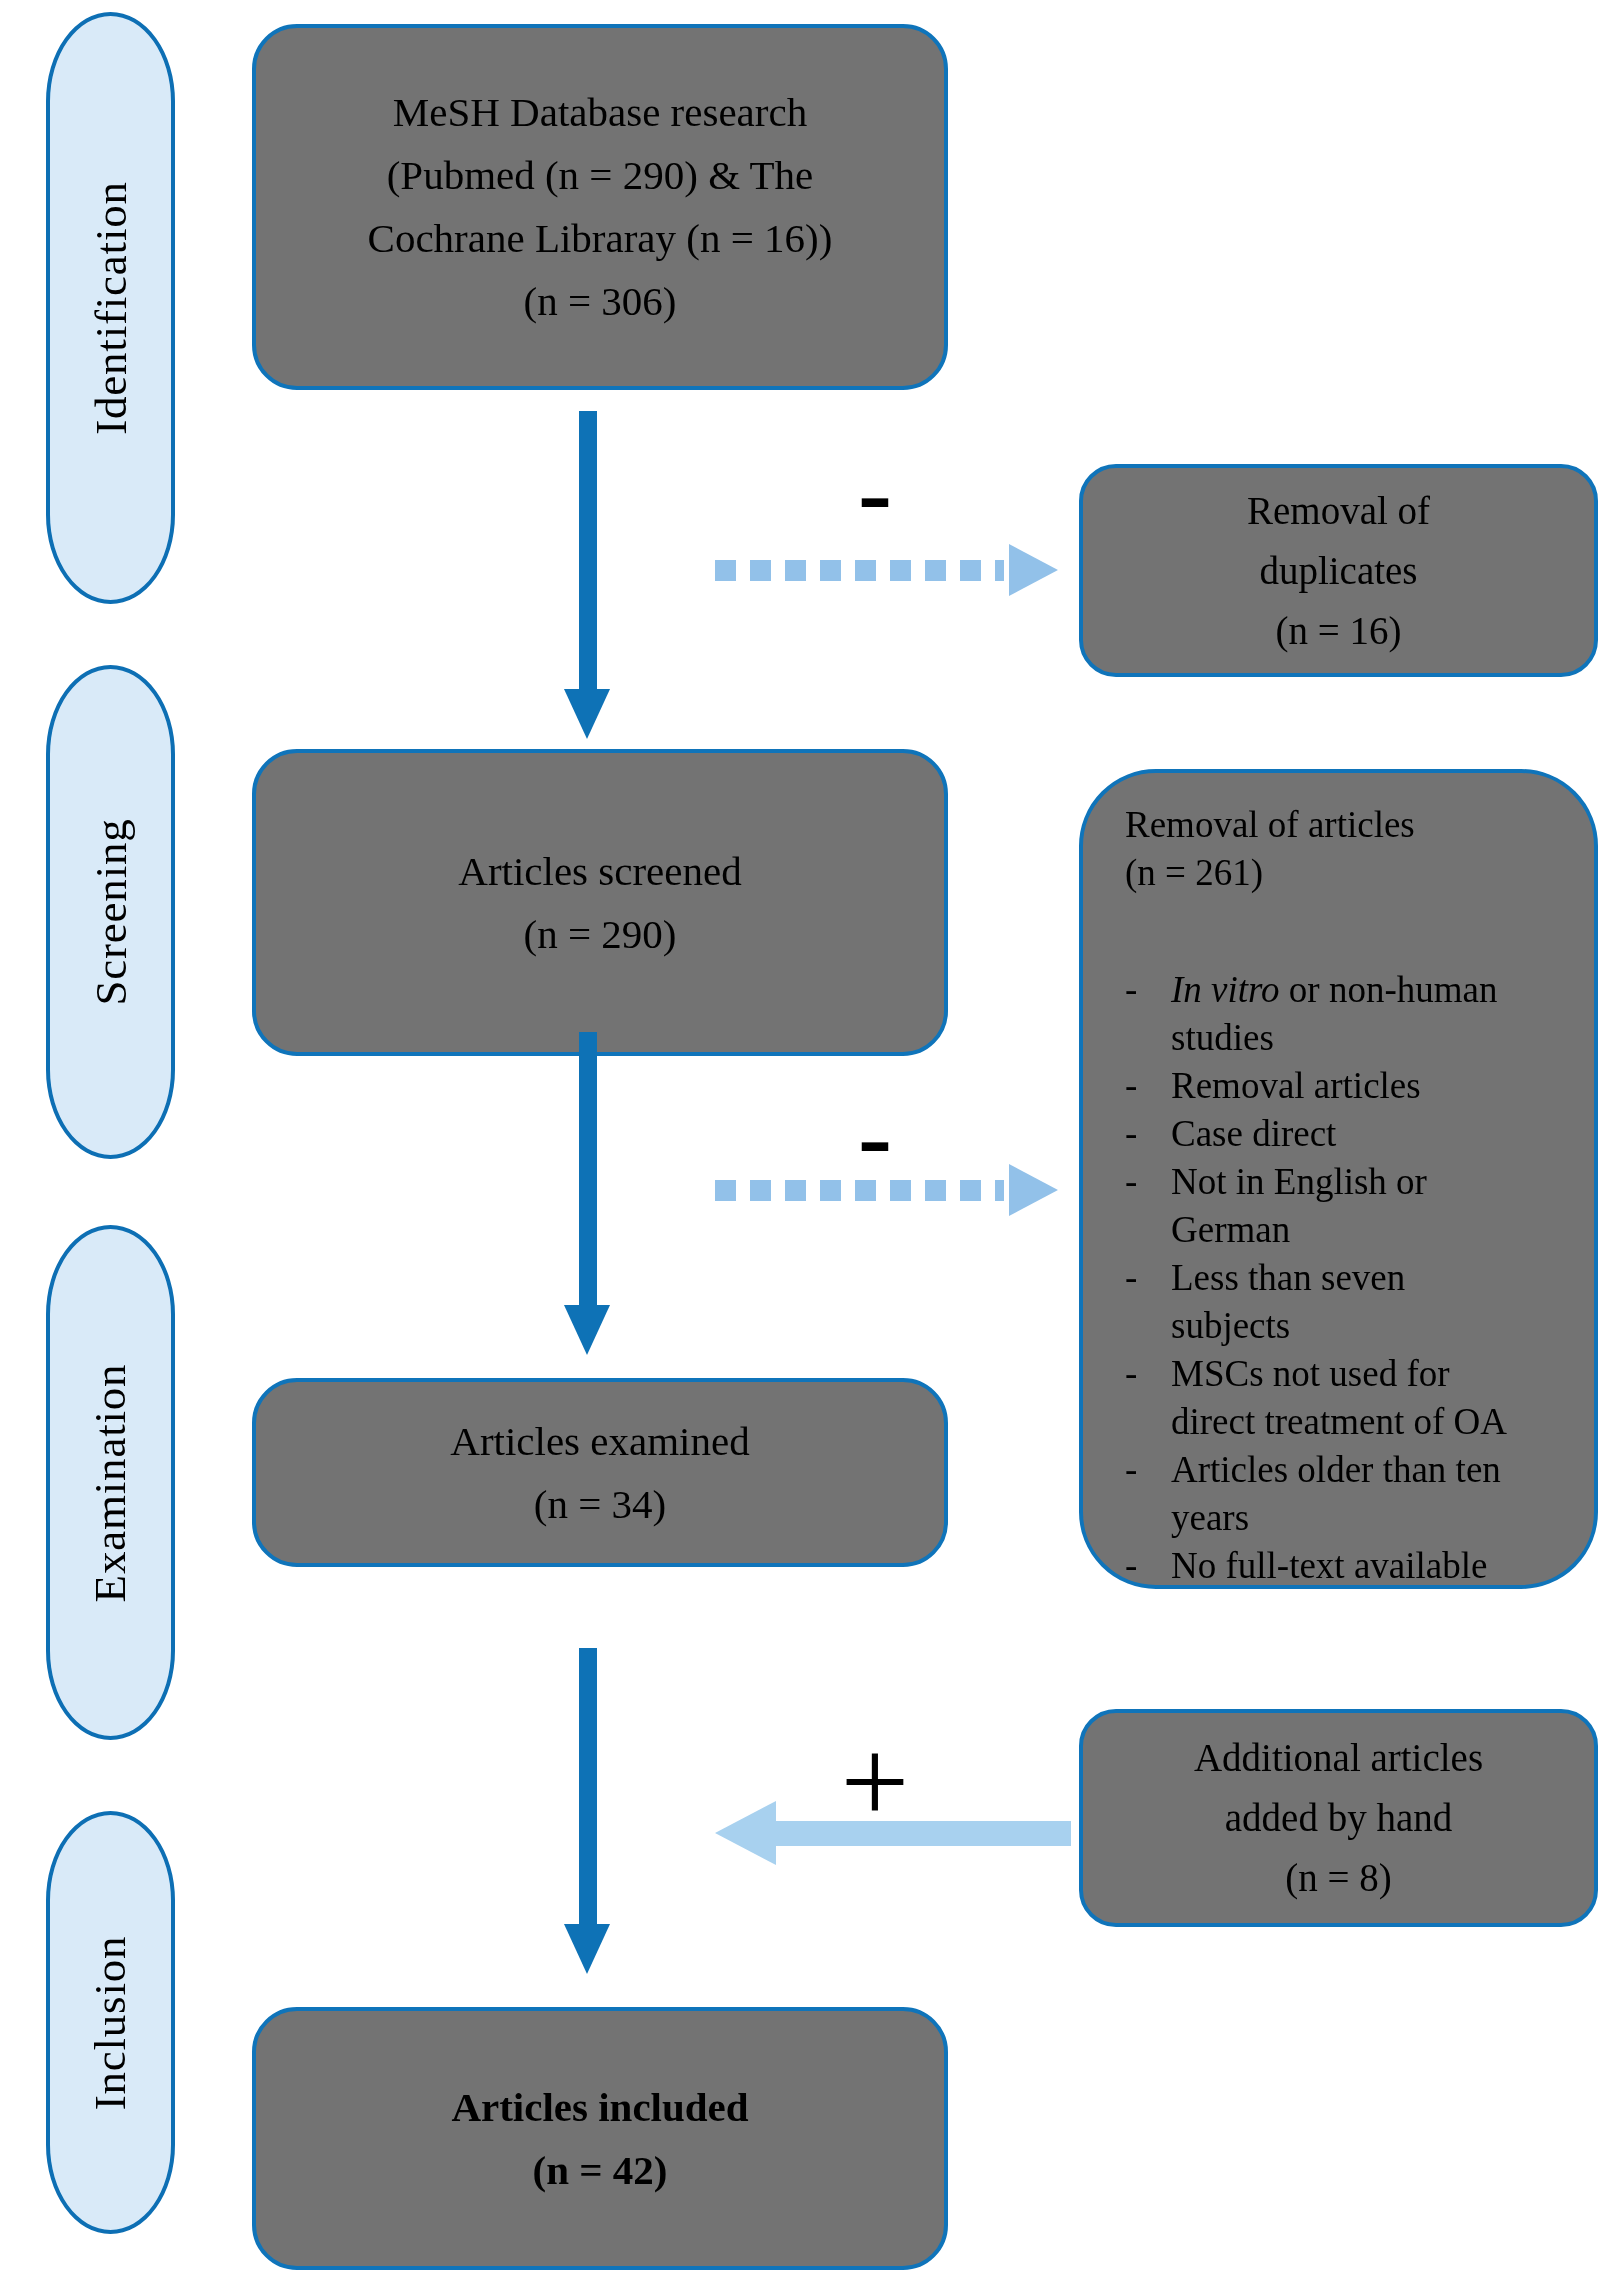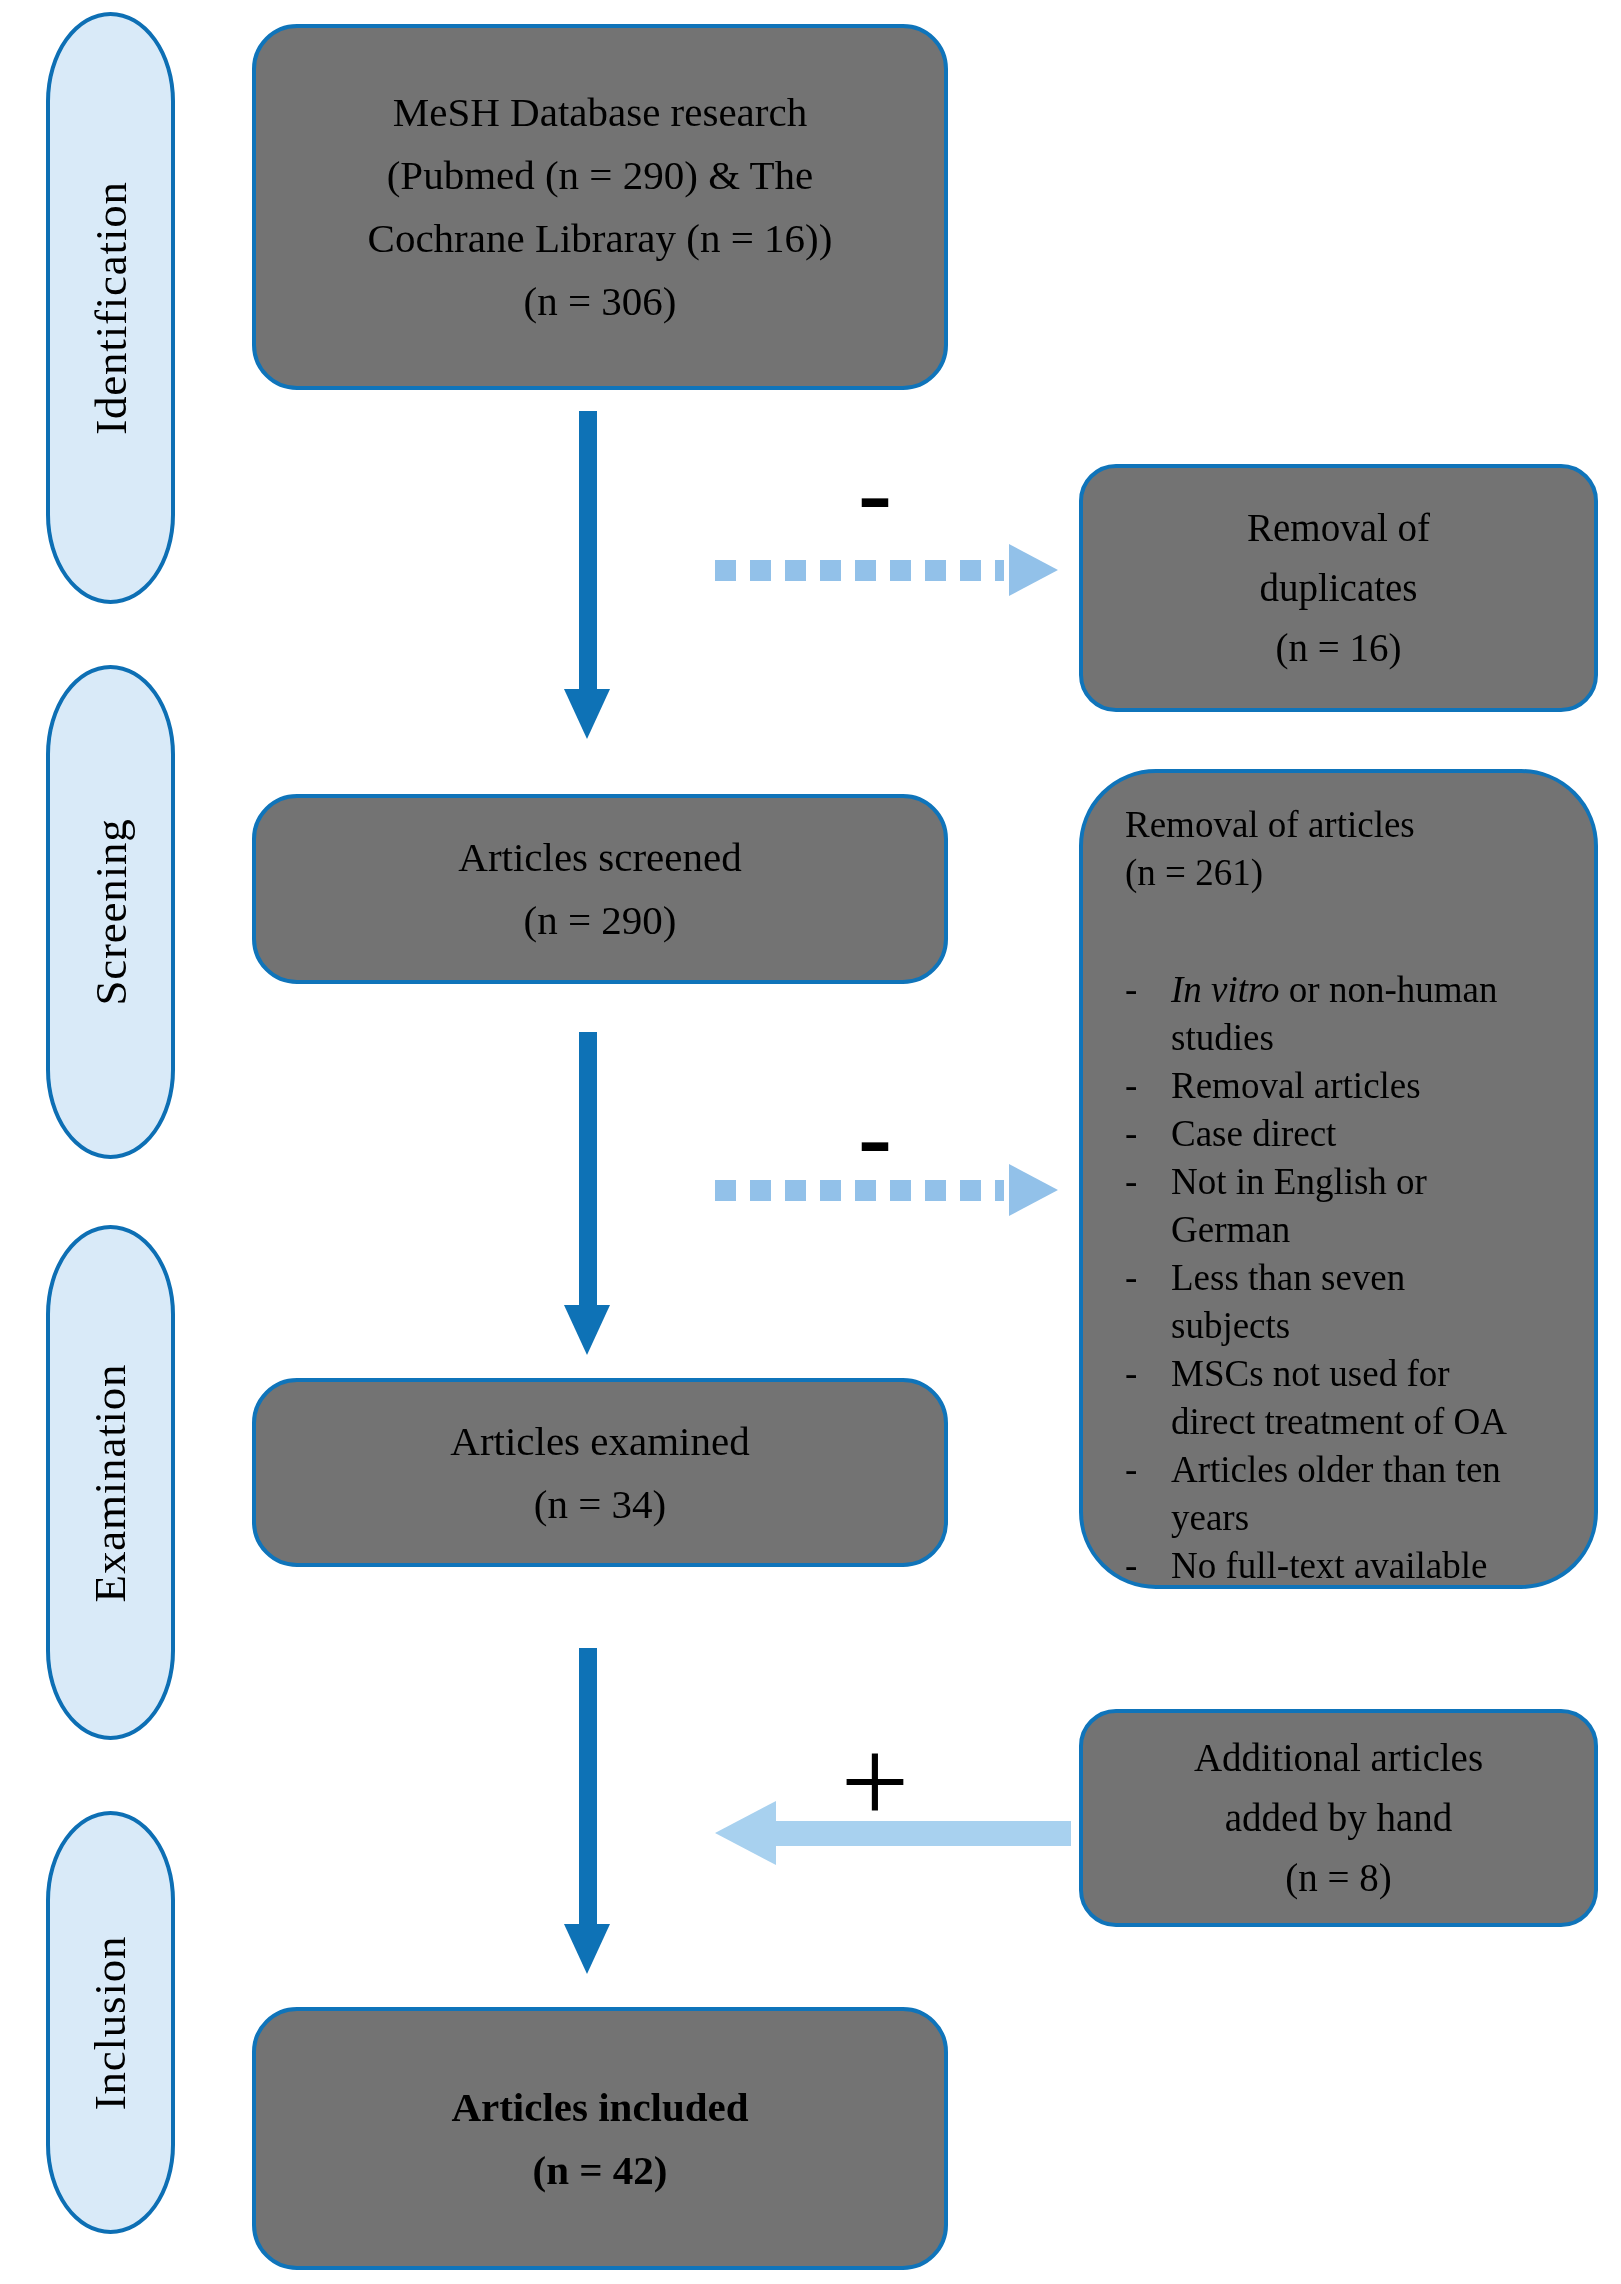--- a/index.html
+++ b/index.html
@@ -73,28 +73,28 @@
     <div class="rot">Examination</div>
   </div>
   <div class="stage" style="top:1811px;height:423px;">
     <div class="rot">Inclusion</div>
   </div>
 
   <div class="fbox main-col" style="top:24.4px;height:366px;">MeSH Database research
 (Pubmed (n = 290) &amp; The
 Cochrane Libraray (n = 16))
 (n = 306)</div>
-  <div class="fbox main-col" style="top:794px;height:190px;">Articles screened
+  <div class="fbox main-col" style="top:749px;height:307px;">Articles screened
 (n = 290)</div>
   <div class="fbox main-col" style="top:1378px;height:189px;">Articles examined
 (n = 34)</div>
   <div class="fbox main-col" id="box-included" style="top:1994px;height:263px;">Articles included
 (n = 42)</div>
 
-  <div class="fbox right-col" style="top:464px;height:248px;">Removal of
+  <div class="fbox right-col" style="top:464px;height:213px;">Removal of
 duplicates
 (n = 16)</div>
 
   <div id="rbox-removal-articles">
     <div class="hdr">Removal of articles
 (n = 261)</div>
     <div id="removal-items">
   <div class="ritem">
     <div class="item-dash">-</div>
     <div class="item-body"><span class="item-em">In vitro</span><span class="item-text"> or non-human

